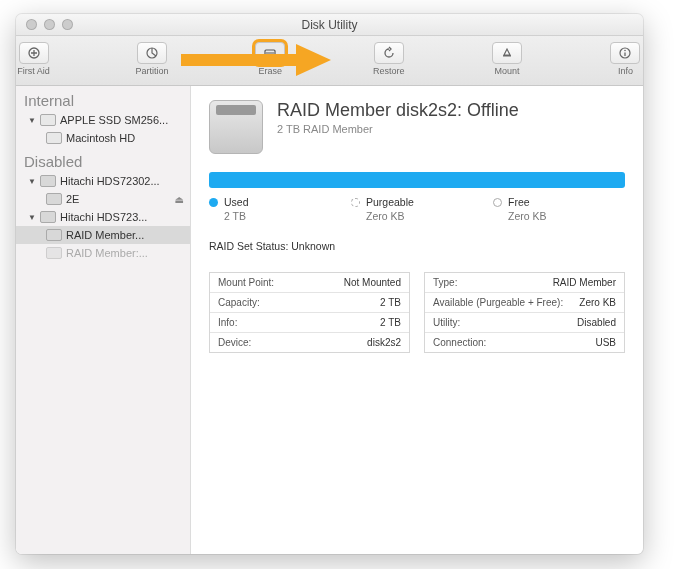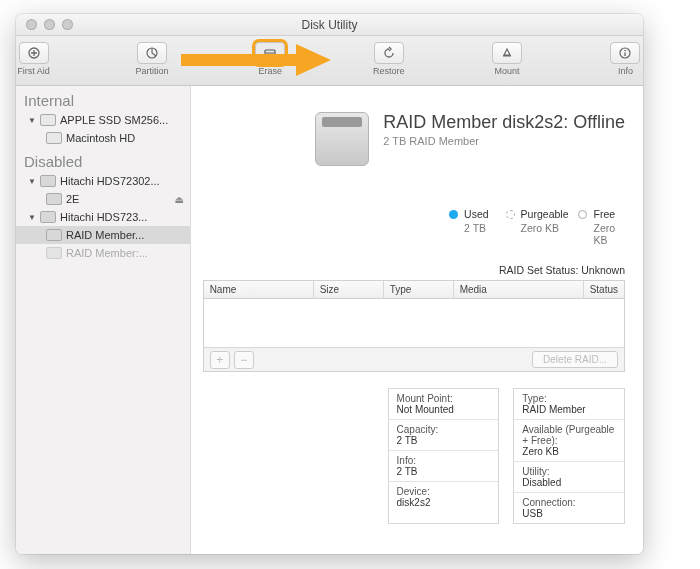--- a/index.html
+++ b/index.html
@@ -17,21 +17,21 @@
 .body { flex: 1; display: flex; background: #fff; }
 .sidebar { width: 175px; background: #f3f1f2; border-right: 1px solid #dcdcdc; font-size: 11px; color: #333; overflow: hidden; }
 .sb-section { color: #8a8a8a; font-size: 15px; padding: 6px 8px 2px; }
 .sb-item { display: flex; align-items: center; padding: 3px 6px 3px 12px; gap: 4px; white-space: nowrap; overflow: hidden; text-overflow: ellipsis; }
 .sb-item.child { padding-left: 30px; }
 .sb-item.sel { background: #d9d9d9; }
 .tri { width: 8px; height: 8px; display: inline-flex; align-items: center; justify-content: center; color: #555; font-size: 8px; }
 .drv { width: 16px; height: 12px; background: #d8d8d8; border: 1px solid #aaa; border-radius: 2px; position: relative; }
 .drv.int { background: #e8e8e8; }
 .eject { margin-left: auto; color: #888; font-size: 10px; }
-.content { flex: 1; padding: 26px 18px 10px; overflow: hidden; display: flex; flex-direction: column; font-size: 11px; color: #333; align-items: flex-end; }
+.content { flex: 1; padding: 14px 18px 10px; overflow: hidden; display: flex; flex-direction: column; font-size: 11px; color: #333; }
 .head { display: flex; gap: 14px; align-items: flex-start; margin-bottom: 18px; }
 .diskicon { width: 54px; height: 54px; background: linear-gradient(#e8e8e8,#c8c8c8); border-radius: 6px; position: relative; border: 1px solid #b5b5b5; }
 .diskicon::after { content: ""; position: absolute; left: 6px; right: 6px; top: 4px; height: 10px; background: #999; border-radius: 2px; }
 .h1 { font-size: 18px; color: #444; margin-bottom: 2px; }
 .h2 { font-size: 11px; color: #888; }
 .bar { height: 16px; background: #1eaaf1; border-radius: 3px; margin-bottom: 8px; }
 .legend { display: flex; gap: 10px; margin-bottom: 18px; }
 .leg { flex: 1; }
 .leg .lh { display: flex; align-items: center; gap: 6px; font-size: 10.5px; color: #333; }
 .sw { width: 9px; height: 9px; border-radius: 50%; }
@@ -44,21 +44,21 @@
 .thd { display: flex; background: linear-gradient(#fafafa,#efefef); border-bottom: 1px solid #d0d0d0; }
 .thd > div { padding: 3px 6px; border-right: 1px solid #d8d8d8; color: #444; }
 .thd > div:last-child { border-right: none; }
 .c1{width:110px}.c2{width:70px}.c3{width:70px}.c4{width:130px}.c5{flex:1}
 .tbody { height: 48px; background: #fff; }
 .tfoot { height: 24px; background: #f3f3f3; border-top: 1px solid #d8d8d8; display: flex; align-items: center; padding: 0 6px; gap: 4px; }
 .sq { width: 20px; height: 18px; border: 1px solid #ccc; background: #fafafa; border-radius: 3px; display: flex; align-items: center; justify-content: center; color: #bbb; font-size: 12px; }
 .del { margin-left: auto; padding: 2px 10px; border: 1px solid #ccc; background: #fafafa; border-radius: 3px; color: #bbb; font-size: 10px; }
 .info { display: flex; gap: 14px; margin-top: 16px; }
 .ibox { flex: 1; border: 1px solid #d6d6d6; font-size: 10px; }
-.irow { display: flex; justify-content: space-between; padding: 4px 8px; border-bottom: 1px solid #e4e4e4; flex-direction: column; }
+.irow { display: flex; justify-content: space-between; padding: 4px 8px; border-bottom: 1px solid #e4e4e4; }
 .irow:last-child { border-bottom: none; }
 .ikey { color: #555; }
 .ival { color: #333; }
 </style>
 </head>
 <body>
 
 <div class="window">
   <div class="titlebar">
     <div class="traffic">
@@ -195,35 +195,20 @@
         <div class="leg">
           <div class="lh">
               <span class="sw free"></span>
               <span>Free</span>
             </div>
           <div class="lv">Zero KB</div>
         </div>
       </div>
 
       <div class="raidlbl">RAID Set Status: Unknown</div>
-      <div class="tbl">
-        <div class="thd">
-          <div class="c1">Name</div>
-          <div class="c2">Size</div>
-          <div class="c3">Type</div>
-          <div class="c4">Media</div>
-          <div class="c5">Status</div>
-        </div>
-        <div class="tbody"></div>
-        <div class="tfoot">
-          <div class="sq">+</div>
-          <div class="sq">−</div>
-          <div class="del">Delete RAID...</div>
-        </div>
-      </div>
 
       <div class="info">
         <div class="ibox">
           <div class="irow">
               <span class="ikey">Mount Point:</span>
               <span class="ival">Not Mounted</span>
             </div>
           <div class="irow">
               <span class="ikey">Capacity:</span>
               <span class="ival">2 TB</span>

